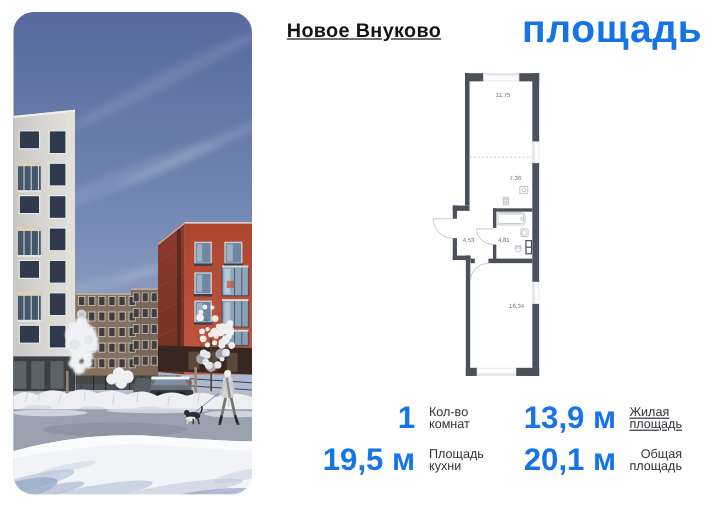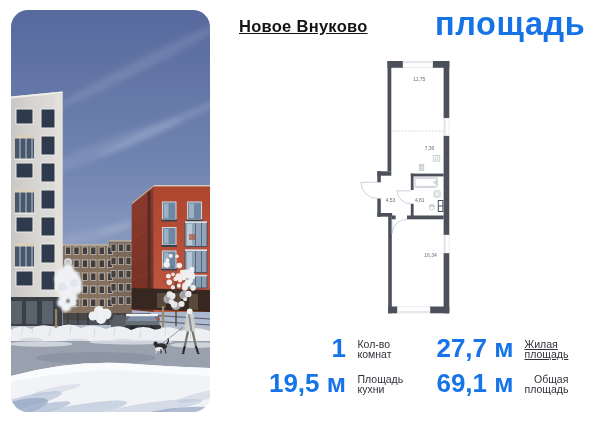--- a/index.html
+++ b/index.html
@@ -551,18 +551,18 @@
     <text x="419.3" y="81">11,75</text>
     <text x="429.5" y="150">7,36</text>
     <text x="390.5" y="201.5">4,53</text>
     <text x="419.8" y="201.5">4,81</text>
     <text x="430.5" y="257">16,34</text>
   </g>
 </svg>
 
 <div class="num" style="right:254px;top:335px;">1</div>
 <div class="lbl" style="left:357.5px;top:338.5px;">Кол-во<br>комнат</div>
-<div class="num" style="right:86.5px;top:335px;">27,7 м</div>
+<div class="num" style="right:86.5px;top:335px;">13,9 м</div>
 <div class="lbl" style="left:524.5px;top:338.5px;text-decoration:underline;">Жилая<br>площадь</div>
 <div class="num" style="right:254px;top:370px;margin-left:36px;">19,5 м</div>
 <div class="lbl" style="left:357.5px;top:373.6px;">Площадь<br>кухни</div>
-<div class="num" style="right:86.5px;top:370px;">69,1 м</div>
+<div class="num" style="right:86.5px;top:370px;">20,1 м</div>
 <div class="lbl" style="left:524.5px;top:373.6px;text-align:right;">Общая<br>площадь</div>
 
 </body></html>

